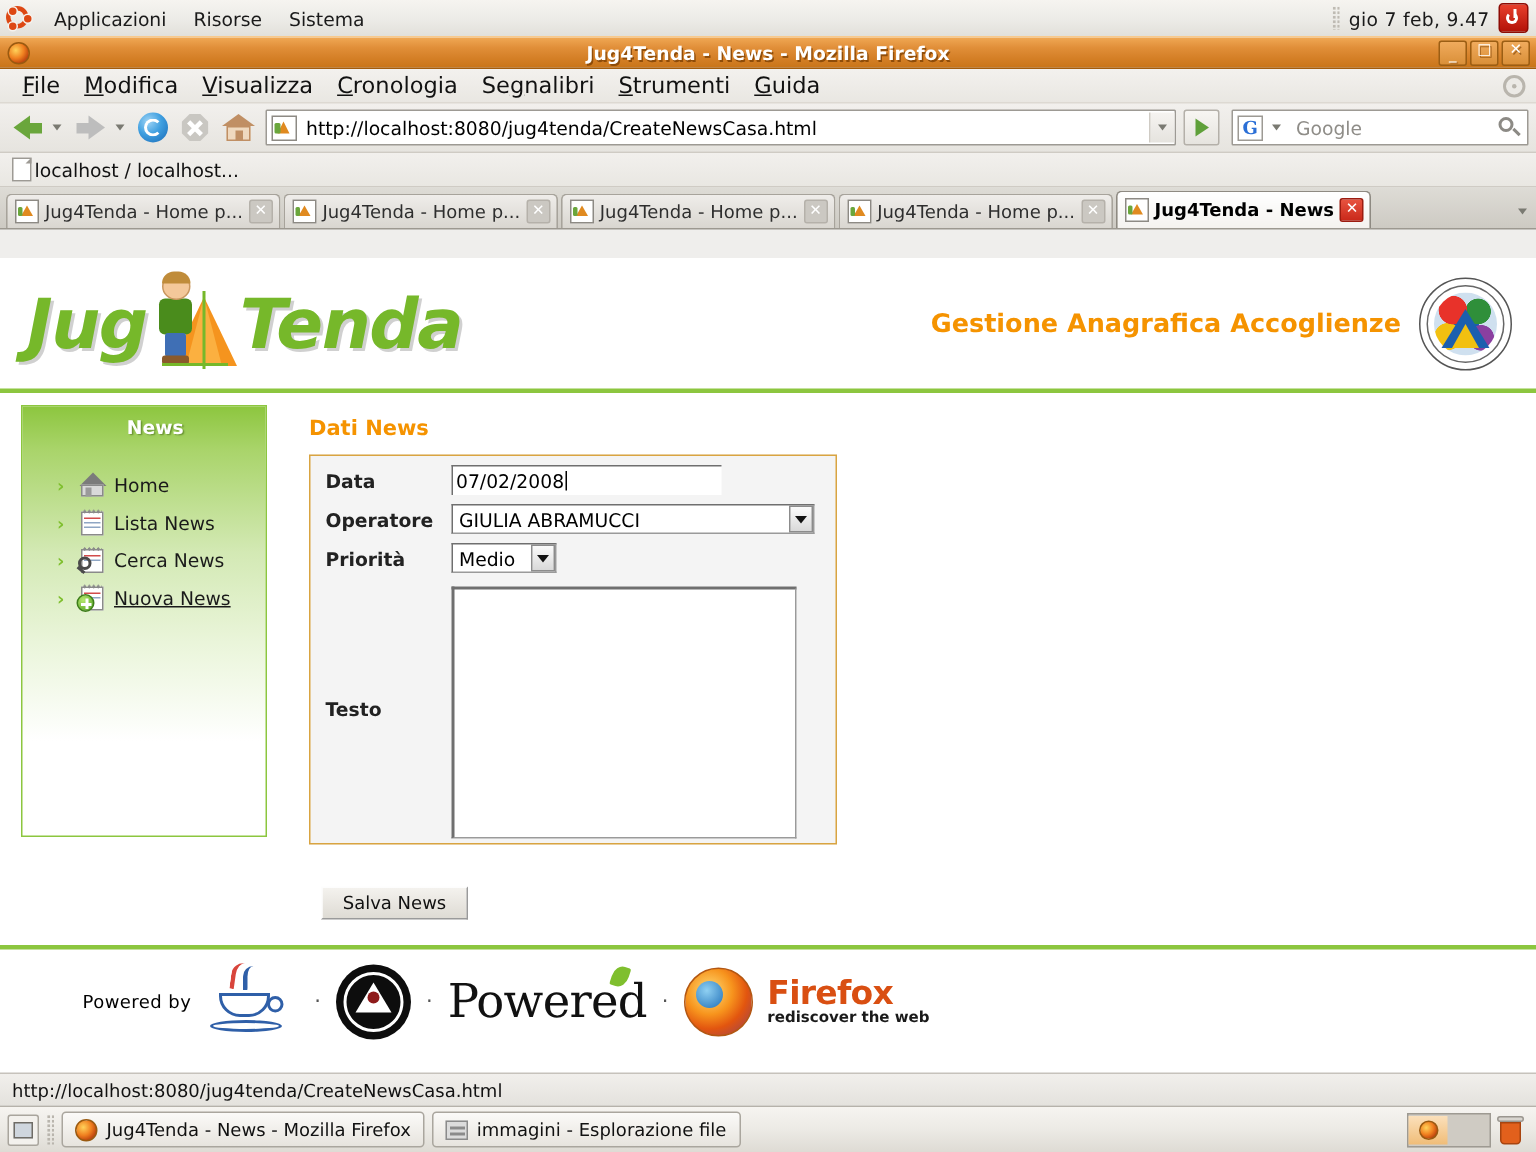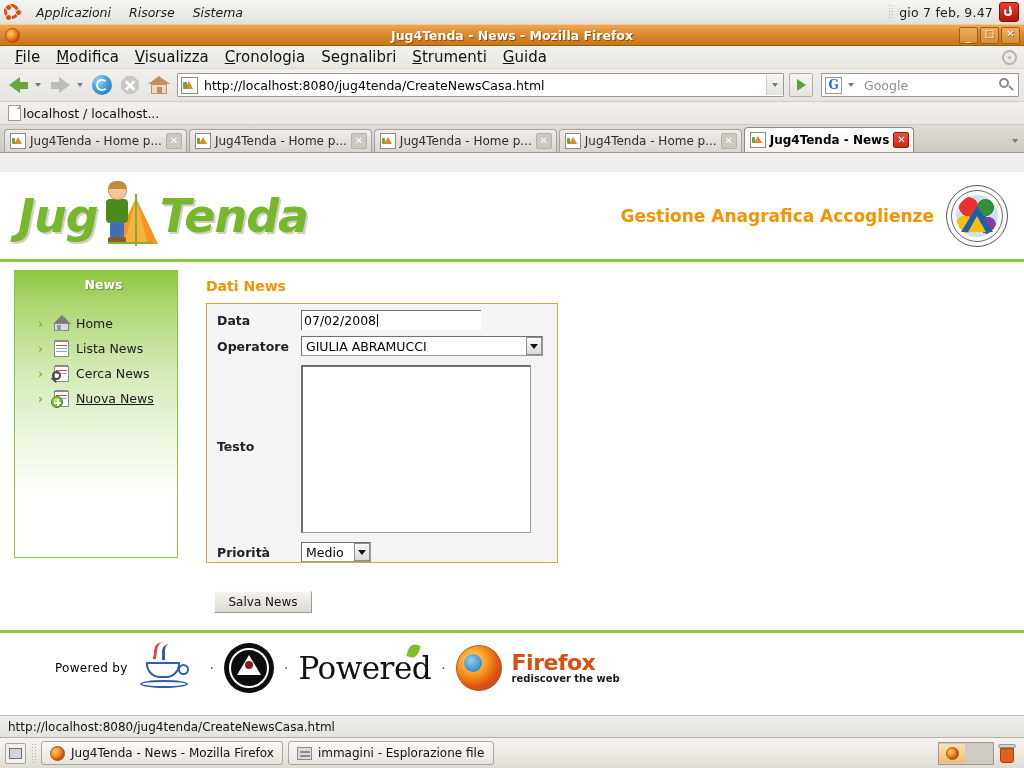--- a/index.html
+++ b/index.html
@@ -11,21 +11,21 @@
   }
   .screen{position:relative;width:1024px;height:768px;}
 
   
   .gnome-panel{
     position:absolute;left:0;top:0;width:1024px;height:24px;
     background:linear-gradient(to bottom,#f6f4f0 0%,#ecebe7 55%,#e2e0da 100%);
     border-bottom:1px solid #b6b2aa;
     display:flex;align-items:center;
   }
-  .gnome-menu{display:flex;align-items:center;gap:0;padding-left:4px;font-style:italic;}
+  .gnome-menu{display:flex;align-items:center;gap:0;padding-left:4px;}
   .gnome-menu .mi{padding:2px 9px;font-size:12.5px;color:#1a1a1a;cursor:default;}
   .ubuntu-logo{
     width:17px;height:17px;margin-left:4px;margin-right:2px;position:relative;
   }
   .ubuntu-logo .ring{
     position:absolute;left:0;top:0;width:15px;height:15px;border-radius:50%;
     border:3px solid #dd4814;box-sizing:border-box;
   }
   .ubuntu-logo .d1,.ubuntu-logo .d2,.ubuntu-logo .d3{
     position:absolute;width:5px;height:5px;border-radius:50%;background:#dd4814;
@@ -708,39 +708,39 @@
               <div class="fctl">
                 <div class="sel sel-op">
                   <span>GIULIA ABRAMUCCI</span>
                   <span class="sel-arrow">
                       <span class="dn"></span>
                     </span>
                 </div>
               </div>
             </div>
 
-            <div class="frow ta-row">
-              <div class="flabel">Testo</div>
-              <div class="fctl">
-                <div class="ta"></div>
-              </div>
-            </div>
-
             <div class="frow">
               <div class="flabel">Priorità</div>
               <div class="fctl">
                 <div class="sel sel-pr">
                   <span>Medio</span>
                   <span class="sel-arrow">
                       <span class="dn"></span>
                     </span>
                 </div>
               </div>
             </div>
 
+            <div class="frow ta-row">
+              <div class="flabel">Testo</div>
+              <div class="fctl">
+                <div class="ta"></div>
+              </div>
+            </div>
+
           </div>
 
           <div class="savebtn">Salva News</div>
         </div>
 
       </div>
 
       <div class="footer">
         <div class="powered">Powered by</div>
         <div class="f-java">

